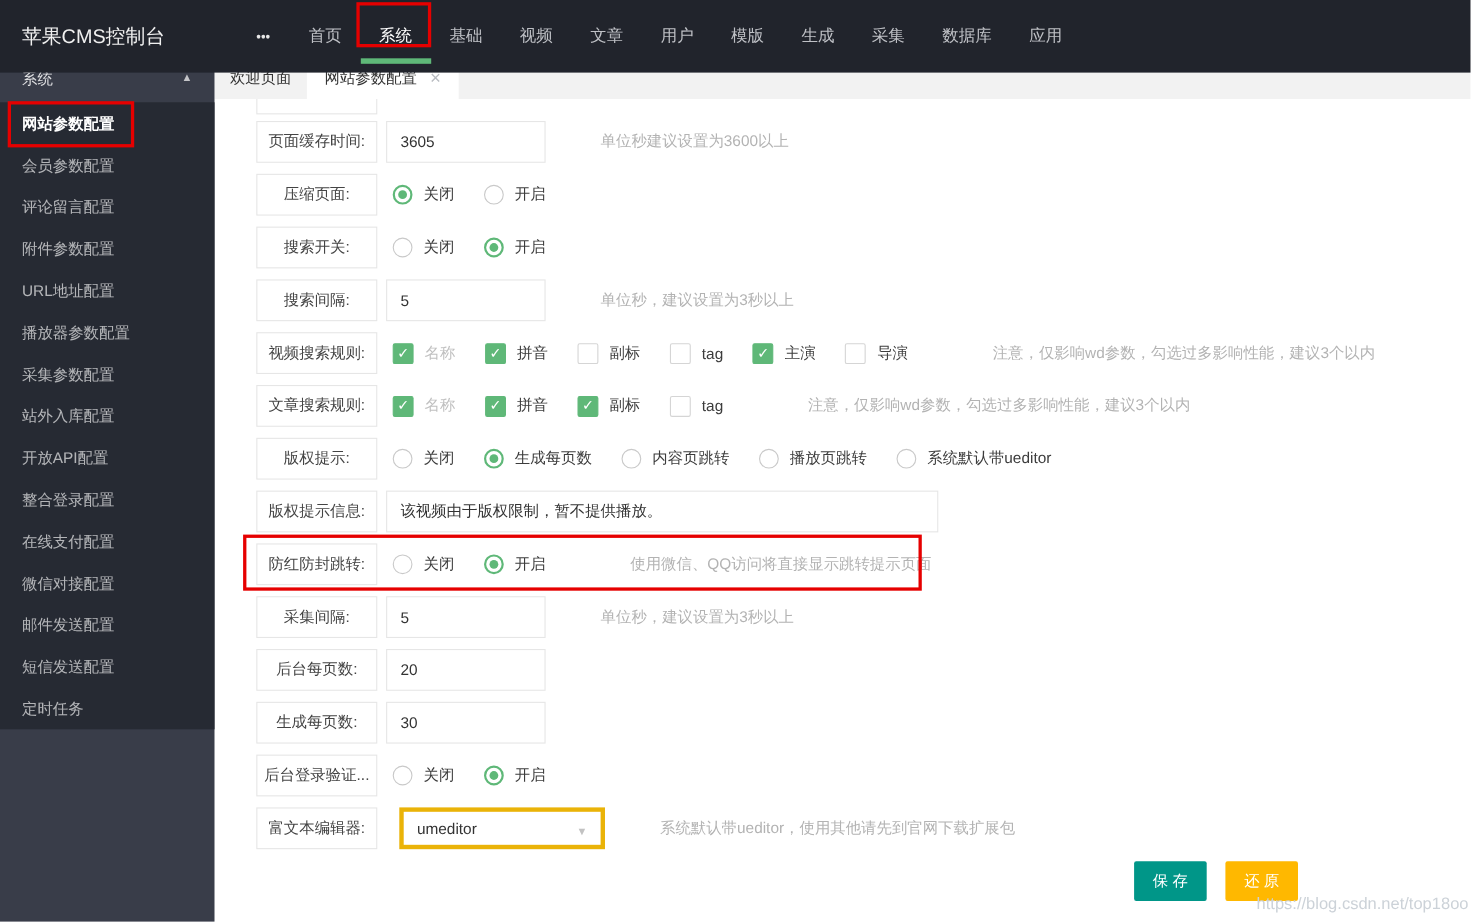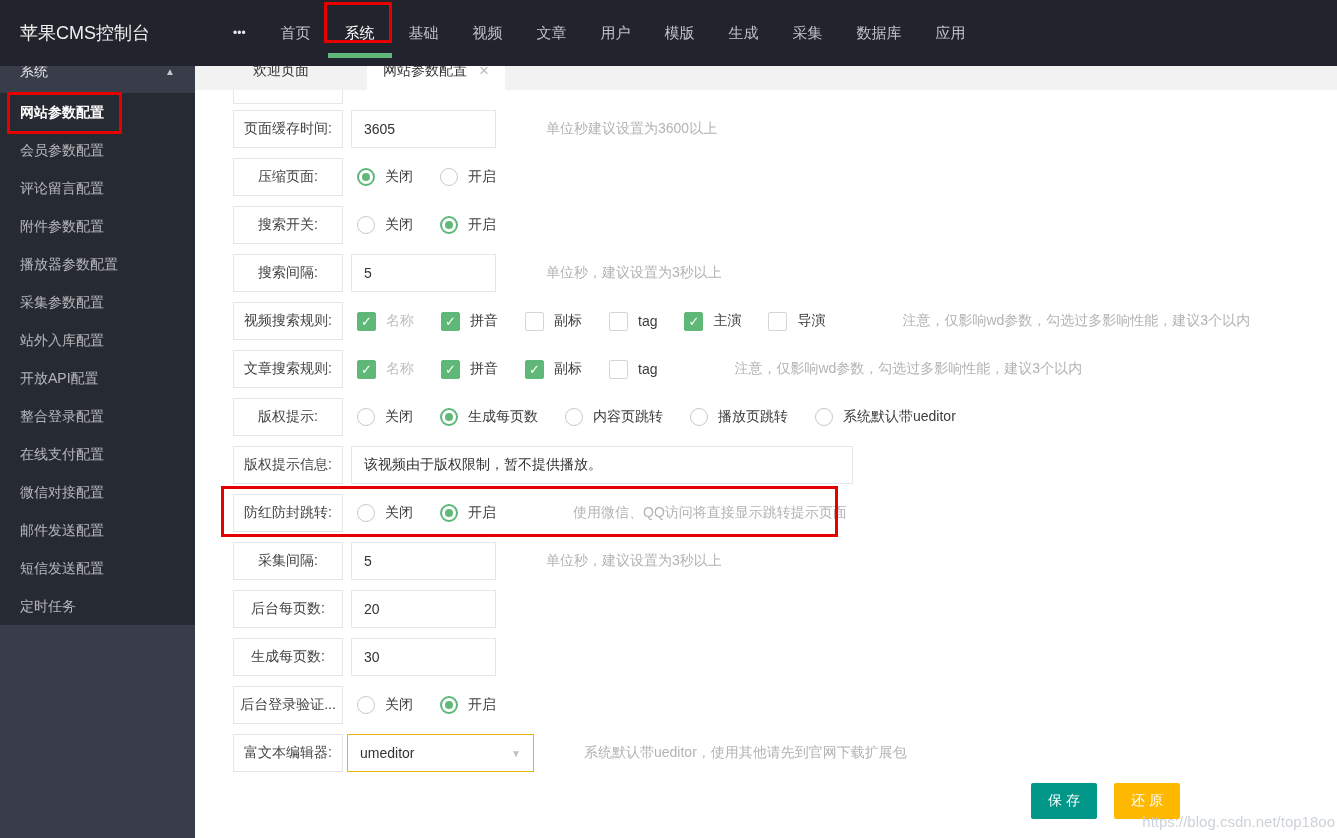--- a/index.html
+++ b/index.html
@@ -29,39 +29,39 @@
   .side-arrow { font-size:10px; color:rgba(255,255,255,.7); }
   .side-menu { background:#262a33; }
   .side-item { height:38px; line-height:38px; padding-left:20px; font-size:14px;
                color:rgba(255,255,255,.65); cursor:pointer; white-space:nowrap; }
   .side-item.active { color:#fff; font-weight:bold; }
 
   
   .main { position:absolute; left:195px; top:50px; width:1142px; height:788px; }
   .tabbar { height:40px; background:#f2f2f2; display:flex; }
   .tab { padding:0 14px; line-height:40px; font-size:14px; color:#333;
-         cursor:pointer; display:flex; align-items:center; white-space:nowrap;margin-left:44px; }
+         cursor:pointer; display:flex; align-items:center; white-space:nowrap; }
   .tab.active { background:#fff; padding:0 16px; }
   .tab-close { color:#b9bcc1; margin-left:12px; font-size:17px; line-height:1; cursor:pointer; }
 
   .content { position:relative; height:748px; background:#fff; overflow:hidden;
              padding-left:38px; }
   .clipped-box { width:110px; height:38px; border:1px solid #e6e6e6; margin-top:-24px; background:#fff; }
 
   
   .form-row { display:flex; align-items:center; height:38px; margin-top:10px; }
   .form-row:first-of-type { margin-top:6px; }
   .label-box { width:110px; height:38px; border:1px solid #e6e6e6; flex:none;
                display:flex; align-items:center; justify-content:center;
                font-size:14px; color:#444; overflow:hidden; white-space:nowrap; }
   .text-input { width:145px; height:38px; border:1px solid #e6e6e6; margin-left:8px;
                 padding:0 12px; font-size:14px; color:#333; outline:none; background:#fff;
                 font-family:inherit; }
   .form-row.wide .text-input { width:502px; }
-  .select-box { width:187px; height:38px; border:1px solid #eab308; margin-left:4px;
+  .select-box { width:187px; height:38px; border:4px solid #eab308; margin-left:20px;
                 display:flex; align-items:center; padding:0 12px; position:relative;
                 font-size:14px; color:#333; cursor:pointer; }
   .select-arrow { position:absolute; right:12px; top:13px; color:#c2c2c2; font-size:10px; }
 
   .radio-group, .check-group { display:flex; align-items:flex-start; margin-left:14px; }
   .radio { display:flex; align-items:center; margin-right:27px; cursor:pointer; }
   .radio-dot { width:18px; height:18px; border-radius:50%; border:1px solid #c9c9c9;
                background:#fff; position:relative; flex:none; }
   .radio.checked .radio-dot { border:2px solid #5FB878; }
   .radio.checked .radio-dot::after { content:""; position:absolute; left:3px; top:3px;
@@ -116,20 +116,21 @@
 <aside class="sidebar">
   <div class="side-header">
     <span>系统</span>
     <span class="side-arrow">▲</span>
   </div>
   <div class="side-menu">
       <div class="side-item active">网站参数配置</div>
       <div class="side-item">会员参数配置</div>
       <div class="side-item">评论留言配置</div>
       <div class="side-item">附件参数配置</div>
+      <div class="side-item">URL地址配置</div>
       <div class="side-item">播放器参数配置</div>
       <div class="side-item">采集参数配置</div>
       <div class="side-item">站外入库配置</div>
       <div class="side-item">开放API配置</div>
       <div class="side-item">整合登录配置</div>
       <div class="side-item">在线支付配置</div>
       <div class="side-item">微信对接配置</div>
       <div class="side-item">邮件发送配置</div>
       <div class="side-item">短信发送配置</div>
       <div class="side-item">定时任务</div>

